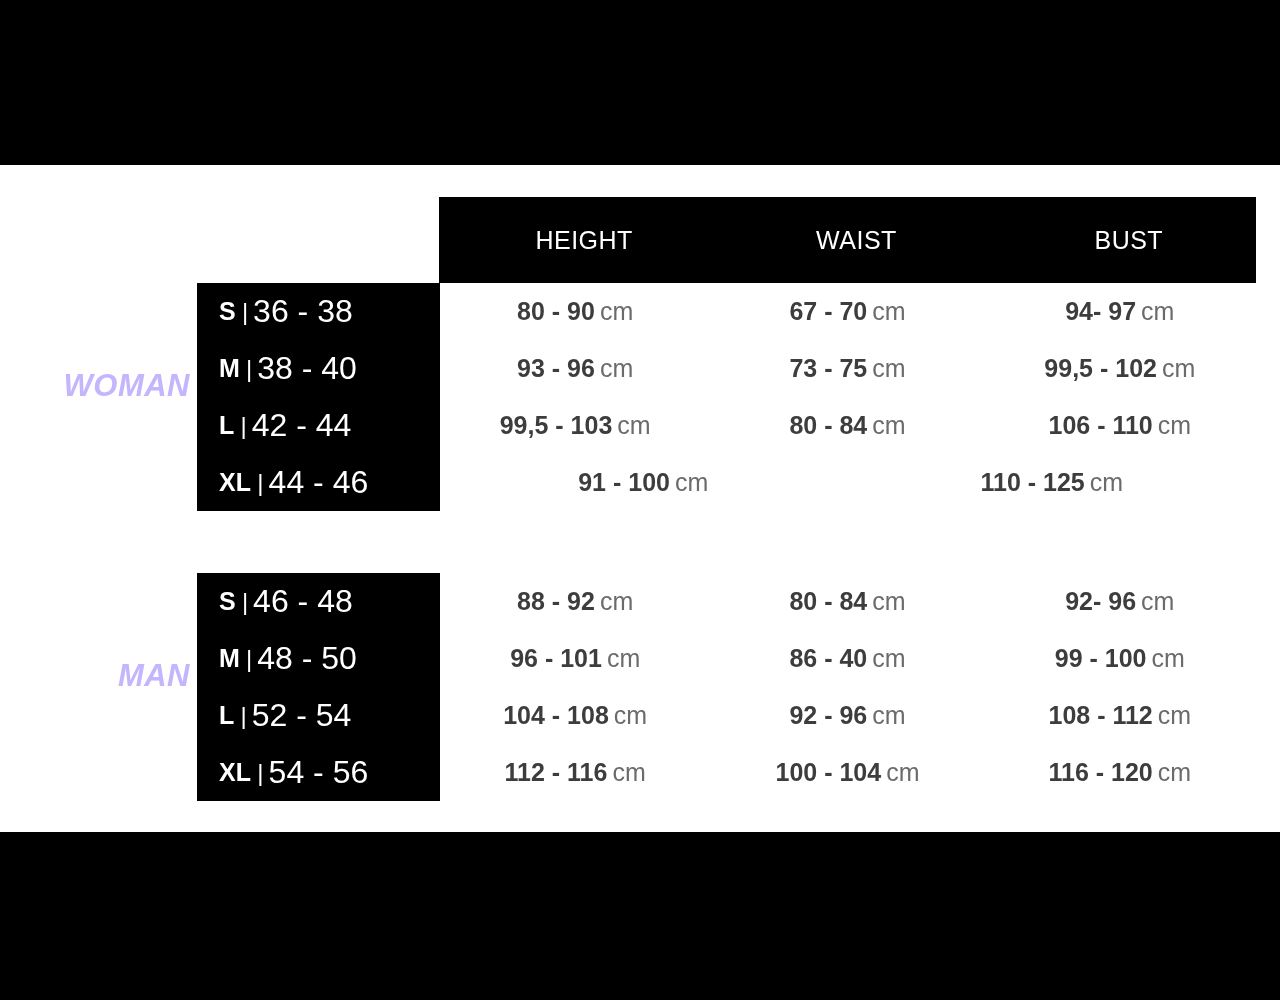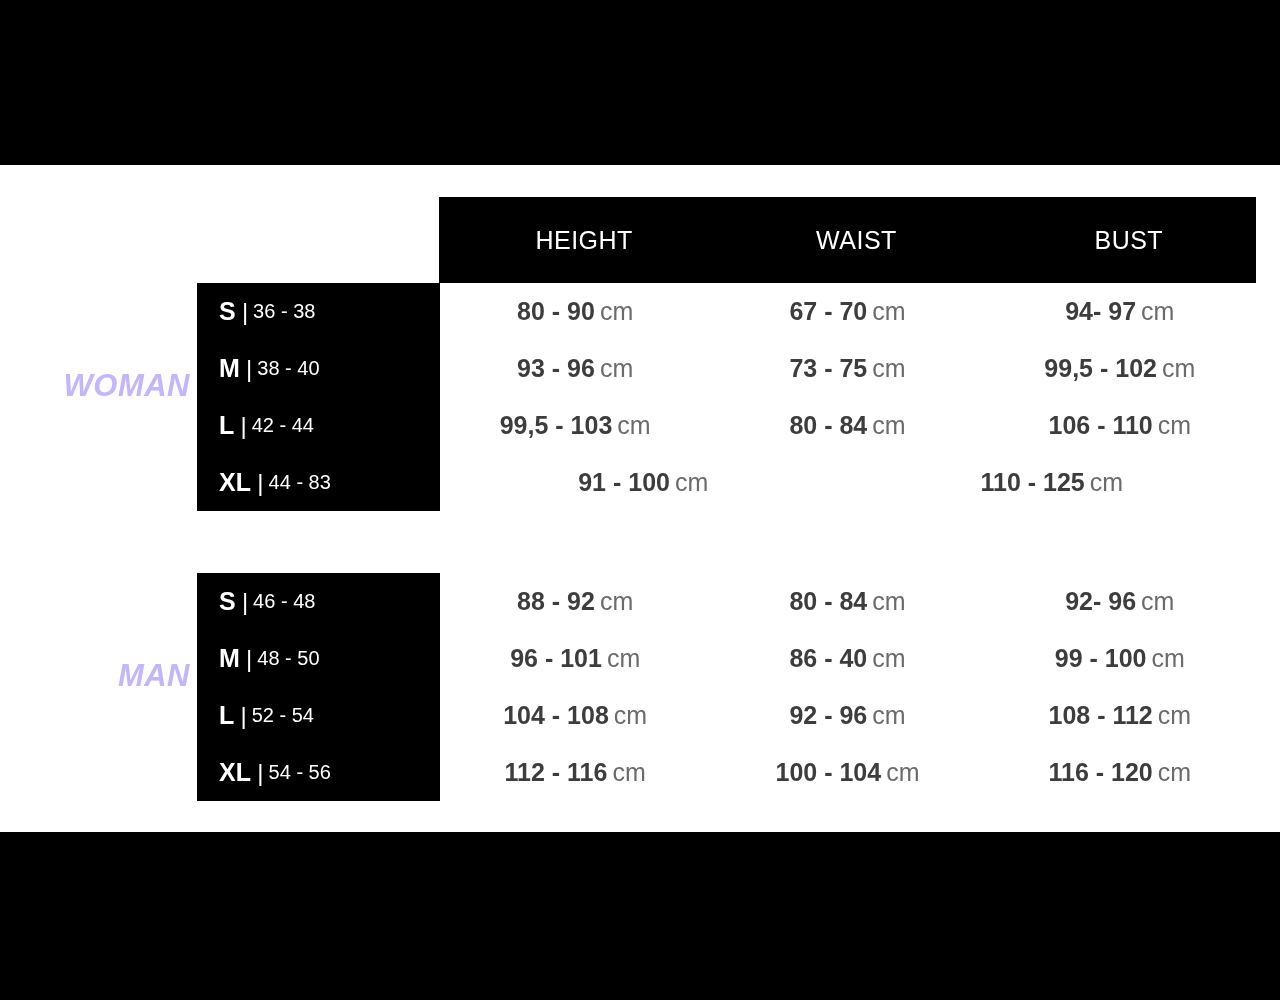--- a/index.html
+++ b/index.html
@@ -85,21 +85,21 @@
     font-size: 25px;
     letter-spacing: 0.2px;
   }
   .size-sep {
     font-weight: 400;
     font-size: 24px;
     margin: 0 5px 0 6px;
   }
   .size-range {
     font-weight: 400;
-    font-size: 20px;
+    font-size: 32px;
   }
 
   
   .gender-label {
     position: absolute;
     color: #c4b5fd;
     font-weight: bold;
     font-style: italic;
     font-size: 31px;
     letter-spacing: 0.5px;
@@ -174,21 +174,21 @@
       <span class="size-range">38 - 40</span>
     </div>
     <div class="size-row">
       <span class="size-code">L</span>
       <span class="size-sep">|</span>
       <span class="size-range">42 - 44</span>
     </div>
     <div class="size-row">
       <span class="size-code">XL</span>
       <span class="size-sep">|</span>
-      <span class="size-range">44 - 83</span>
+      <span class="size-range">44 - 46</span>
     </div>
   </div>
 
   <div class="meas-grid woman">
     <div class="meas-row">
       <div class="meas-cell"><span class="val">80 - 90</span><span class="unit">cm</span></div>
       <div class="meas-cell"><span class="val">67 - 70</span><span class="unit">cm</span></div>
       <div class="meas-cell"><span class="val">94- 97</span><span class="unit">cm</span></div>
     </div>
     <div class="meas-row">

